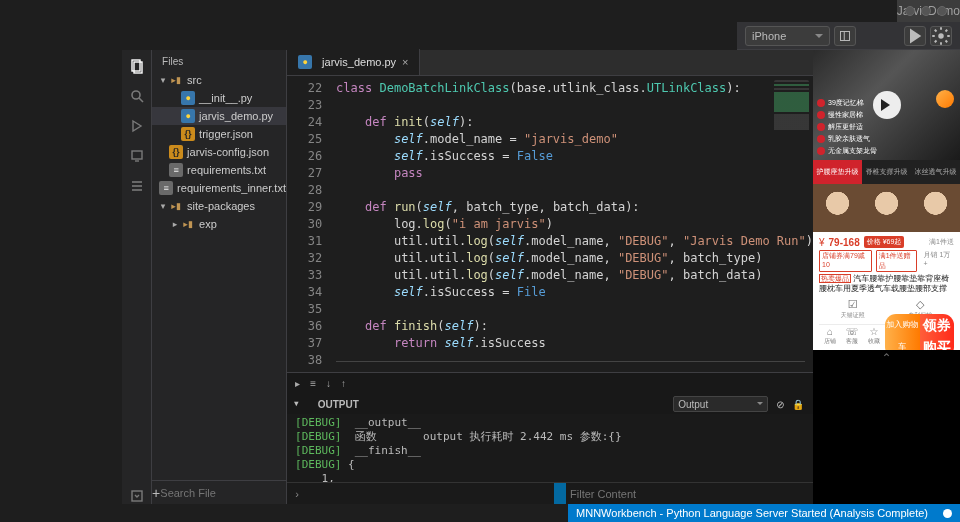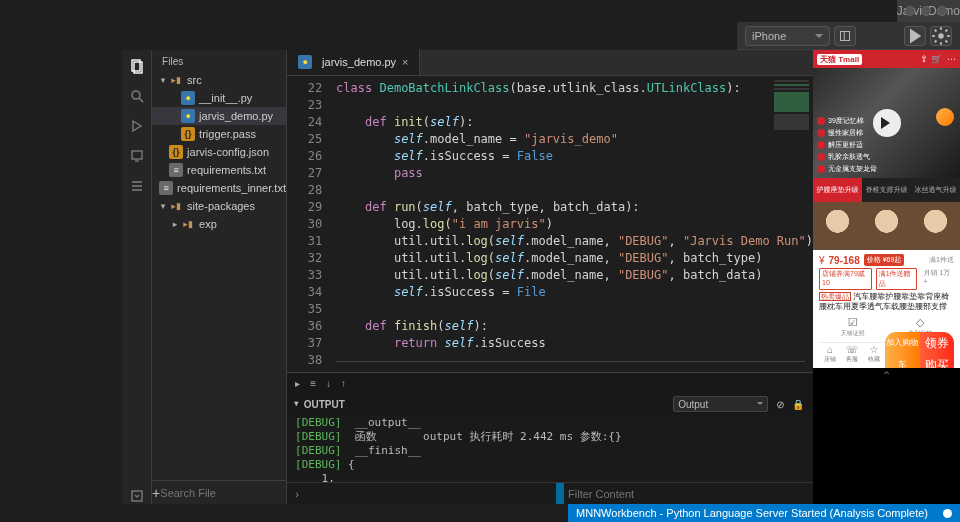--- a/index.html
+++ b/index.html
@@ -70,31 +70,31 @@
   .tab .x{color:#aaa;}
   .code-wrap{flex:1;position:relative;display:flex;overflow:hidden;}
   .gutter{width:45px;text-align:right;color:var(--gutter);font-family:Menlo,Consolas,monospace;font-size:12px;line-height:17px;padding:4px 10px 0 0;background:var(--bg);user-select:none;}
   .code{flex:1;font-family:Menlo,Consolas,monospace;font-size:12px;line-height:17px;padding:4px 0 0 4px;white-space:pre;color:#d4d4d4;}
   .minimap{position:absolute;top:4px;right:4px;width:35px;height:80px;background:linear-gradient(#555 0 2px,transparent 2px 4px,#4a6 4px 6px,transparent 6px 8px,#555 8px 10px,transparent 10px 12px,#4a6 12px 32px,transparent 32px 34px,#555 34px 50px,transparent 50px);opacity:.45;border-radius:2px;}
   
   .consolebar{height:22px;background:var(--panel-dark);border-top:1px solid var(--line);display:flex;align-items:center;padding:0 8px;gap:10px;color:#aaa;font-size:10px;}
   .consolebar .right{margin-left:auto;display:flex;align-items:center;gap:10px;}
   .cb{width:11px;height:11px;border:1px solid #888;display:inline-block;vertical-align:middle;margin-right:3px;}
   .cb.on{background:var(--accent);border-color:var(--accent);}
-  .outbar{height:20px;background:var(--panel-dark);display:flex;align-items:center;padding:0 8px;color:#bbb;font-size:10px;gap:4px;}
+  .outbar{height:20px;background:var(--panel-dark);display:flex;align-items:center;padding:0 8px;color:#bbb;font-size:10px;gap:18px;}
   .outbar .chev2{transform:rotate(90deg);display:inline-block;font-size:9px;}
   .outbar .filterrow{margin-left:auto;display:flex;align-items:center;gap:8px;}
   .outsel{width:95px;height:16px;background:#2a2a2a;border:1px solid #444;border-radius:2px;font-size:10px;color:#bbb;display:flex;align-items:center;padding:0 4px;position:relative;}
   .outsel::after{content:"";position:absolute;right:4px;top:5px;border:3px solid transparent;border-top-color:#888;}
   .outlog{flex:0 0 68px;background:var(--bg4);color:#bbb;font-family:Menlo,Consolas,monospace;font-size:11px;line-height:14px;padding:2px 8px;overflow:hidden;white-space:pre;}
   .dbgt{color:var(--dbg);}
   .outfooter{height:22px;background:var(--bg4);border-top:1px solid #333;display:flex;}
   .outfooter .caret{width:20px;display:flex;align-items:center;justify-content:center;color:#888;}
   .outfooter input{flex:1;background:transparent;border:none;outline:none;color:#bbb;font-size:11px;padding-left:4px;}
-  .outfooter .filter{flex:1;border-left:4px solid #0369a1;}
+  .outfooter .filter{flex:1;border-left:6px solid #0369a1;}
   
   .status{height:18px;background:var(--accent);color:#fff;display:flex;align-items:center;padding:0 8px;font-size:11px;gap:15px;}
   .status .right{margin-left:auto;display:flex;gap:10px;align-items:center;}
   .dot{width:9px;height:9px;border-radius:50%;background:#fff;display:inline-block;}
   
   .phone{flex:0 0 147px;background:#000;display:flex;flex-direction:column;position:relative;}
   .phdr{height:18px;background:#d0232c;display:flex;align-items:center;padding:0 4px;color:#fff;font-size:9px;}
   .phdr .tmall{background:#fff;color:#d0232c;border-radius:2px;padding:0 3px;font-size:8px;font-weight:bold;}
   .phdr .phicons{margin-left:auto;display:flex;gap:4px;color:#fff;}
   .phero{position:relative;height:110px;background:linear-gradient(135deg,#2b2b2b 0%,#555 40%,#1a1a1a 100%);}
@@ -119,21 +119,21 @@
   .couponrow .sales{margin-left:auto;color:#888;border:none;}
   .ptitle{font-size:8px;color:#222;line-height:1.25;max-height:20px;overflow:hidden;}
   .ptitle b{color:var(--price);font-weight:normal;border:1px solid var(--price);font-size:7px;padding:0 1px;}
   .trust{display:flex;margin-top:4px;}
   .trust div{flex:1;display:flex;flex-direction:column;align-items:center;font-size:6px;color:#888;}
   .trust div .bt{font-size:11px;color:#666;}
   .pnav{display:flex;height:22px;border-top:1px solid #ececec;background:#fff;margin-top:4px;align-items:center;}
   .pnav .nicon{flex:0 0 22px;display:flex;flex-direction:column;align-items:center;justify-content:center;font-size:6px;color:#777;}
   .pnav .nicon .g{font-size:10px;}
   .pnav .cart{flex:1;background:linear-gradient(90deg,#ffb14a,#ff7a00);color:#fff;text-align:center;font-size:8px;line-height:22px;border-radius:11px 0 0 11px;}
-  .pnav .buy{flex:1;background:linear-gradient(90deg,#ff5e3a,#ff2a1a);color:#fff;text-align:center;font-size:12px;line-height:22px;border-radius:0 11px 11px 0;}
+  .pnav .buy{flex:1;background:linear-gradient(90deg,#ff5e3a,#ff2a1a);color:#fff;text-align:center;font-size:14px;line-height:22px;border-radius:0 11px 11px 0;font-weight:bold;}
   .handle{height:16px;background:#000;color:#666;display:flex;align-items:center;justify-content:center;font-size:12px;}
   
   .kw{color:var(--def);} .cls{color:#4ec9b0;} .fn{color:#dcdcaa;} .s{color:var(--str);} .sf{color:var(--self);font-style:italic;} .bl{color:var(--bool);}
   .eqline{height:17px;display:flex;align-items:center;padding-right:8px;}
   .eq{flex:1;border-top:1px solid #444;margin-top:1px;}
 </style>
 </head>
 <body>
 
 <div class="window">
@@ -226,21 +226,21 @@
             <span>__init__.py</span>
           </div>
           <div class="node sel" style="padding-left: 18px;">
             <span class="chev"></span>
             <span class="ic ic-py">●</span>
             <span>jarvis_demo.py</span>
           </div>
           <div class="node" style="padding-left: 18px;">
             <span class="chev"></span>
             <span class="ic ic-js">{}</span>
-            <span>trigger.pass</span>
+            <span>trigger.json</span>
           </div>
           <div class="node" style="padding-left: 6px;">
             <span class="chev"></span>
             <span class="ic ic-js">{}</span>
             <span>jarvis-config.json</span>
           </div>
           <div class="node" style="padding-left: 6px;">
             <span class="chev"></span>
             <span class="ic ic-txt">≡</span>
             <span>requirements.txt</span>
@@ -345,28 +345,20 @@
 </div>
       <div class="outfooter">
         <div class="caret">›</div>
         <input style="">
         <div class="caret filter" style="flex:0 0 1px;"></div>
         <input class="filter" placeholder="Filter Content" style="">
       </div>
     </div>
 
     <div class="phone">
-      <div class="phdr">
-        <span class="tmall">天猫 Tmall</span>
-        <div class="phicons">
-          <span>⇪</span>
-          <span>🛒</span>
-          <span>⋯</span>
-        </div>
-      </div>
       <div class="phero">
         <div class="play"></div>
         <div class="fab"></div>
         <div class="bullets" id="bullets">
             <span>39度记忆棉</span>
             <span>慢性家居棉</span>
             <span>解压更舒适</span>
             <span>乳胶亲肤透气</span>
             <span>无金属支架龙骨</span>
           </div>

